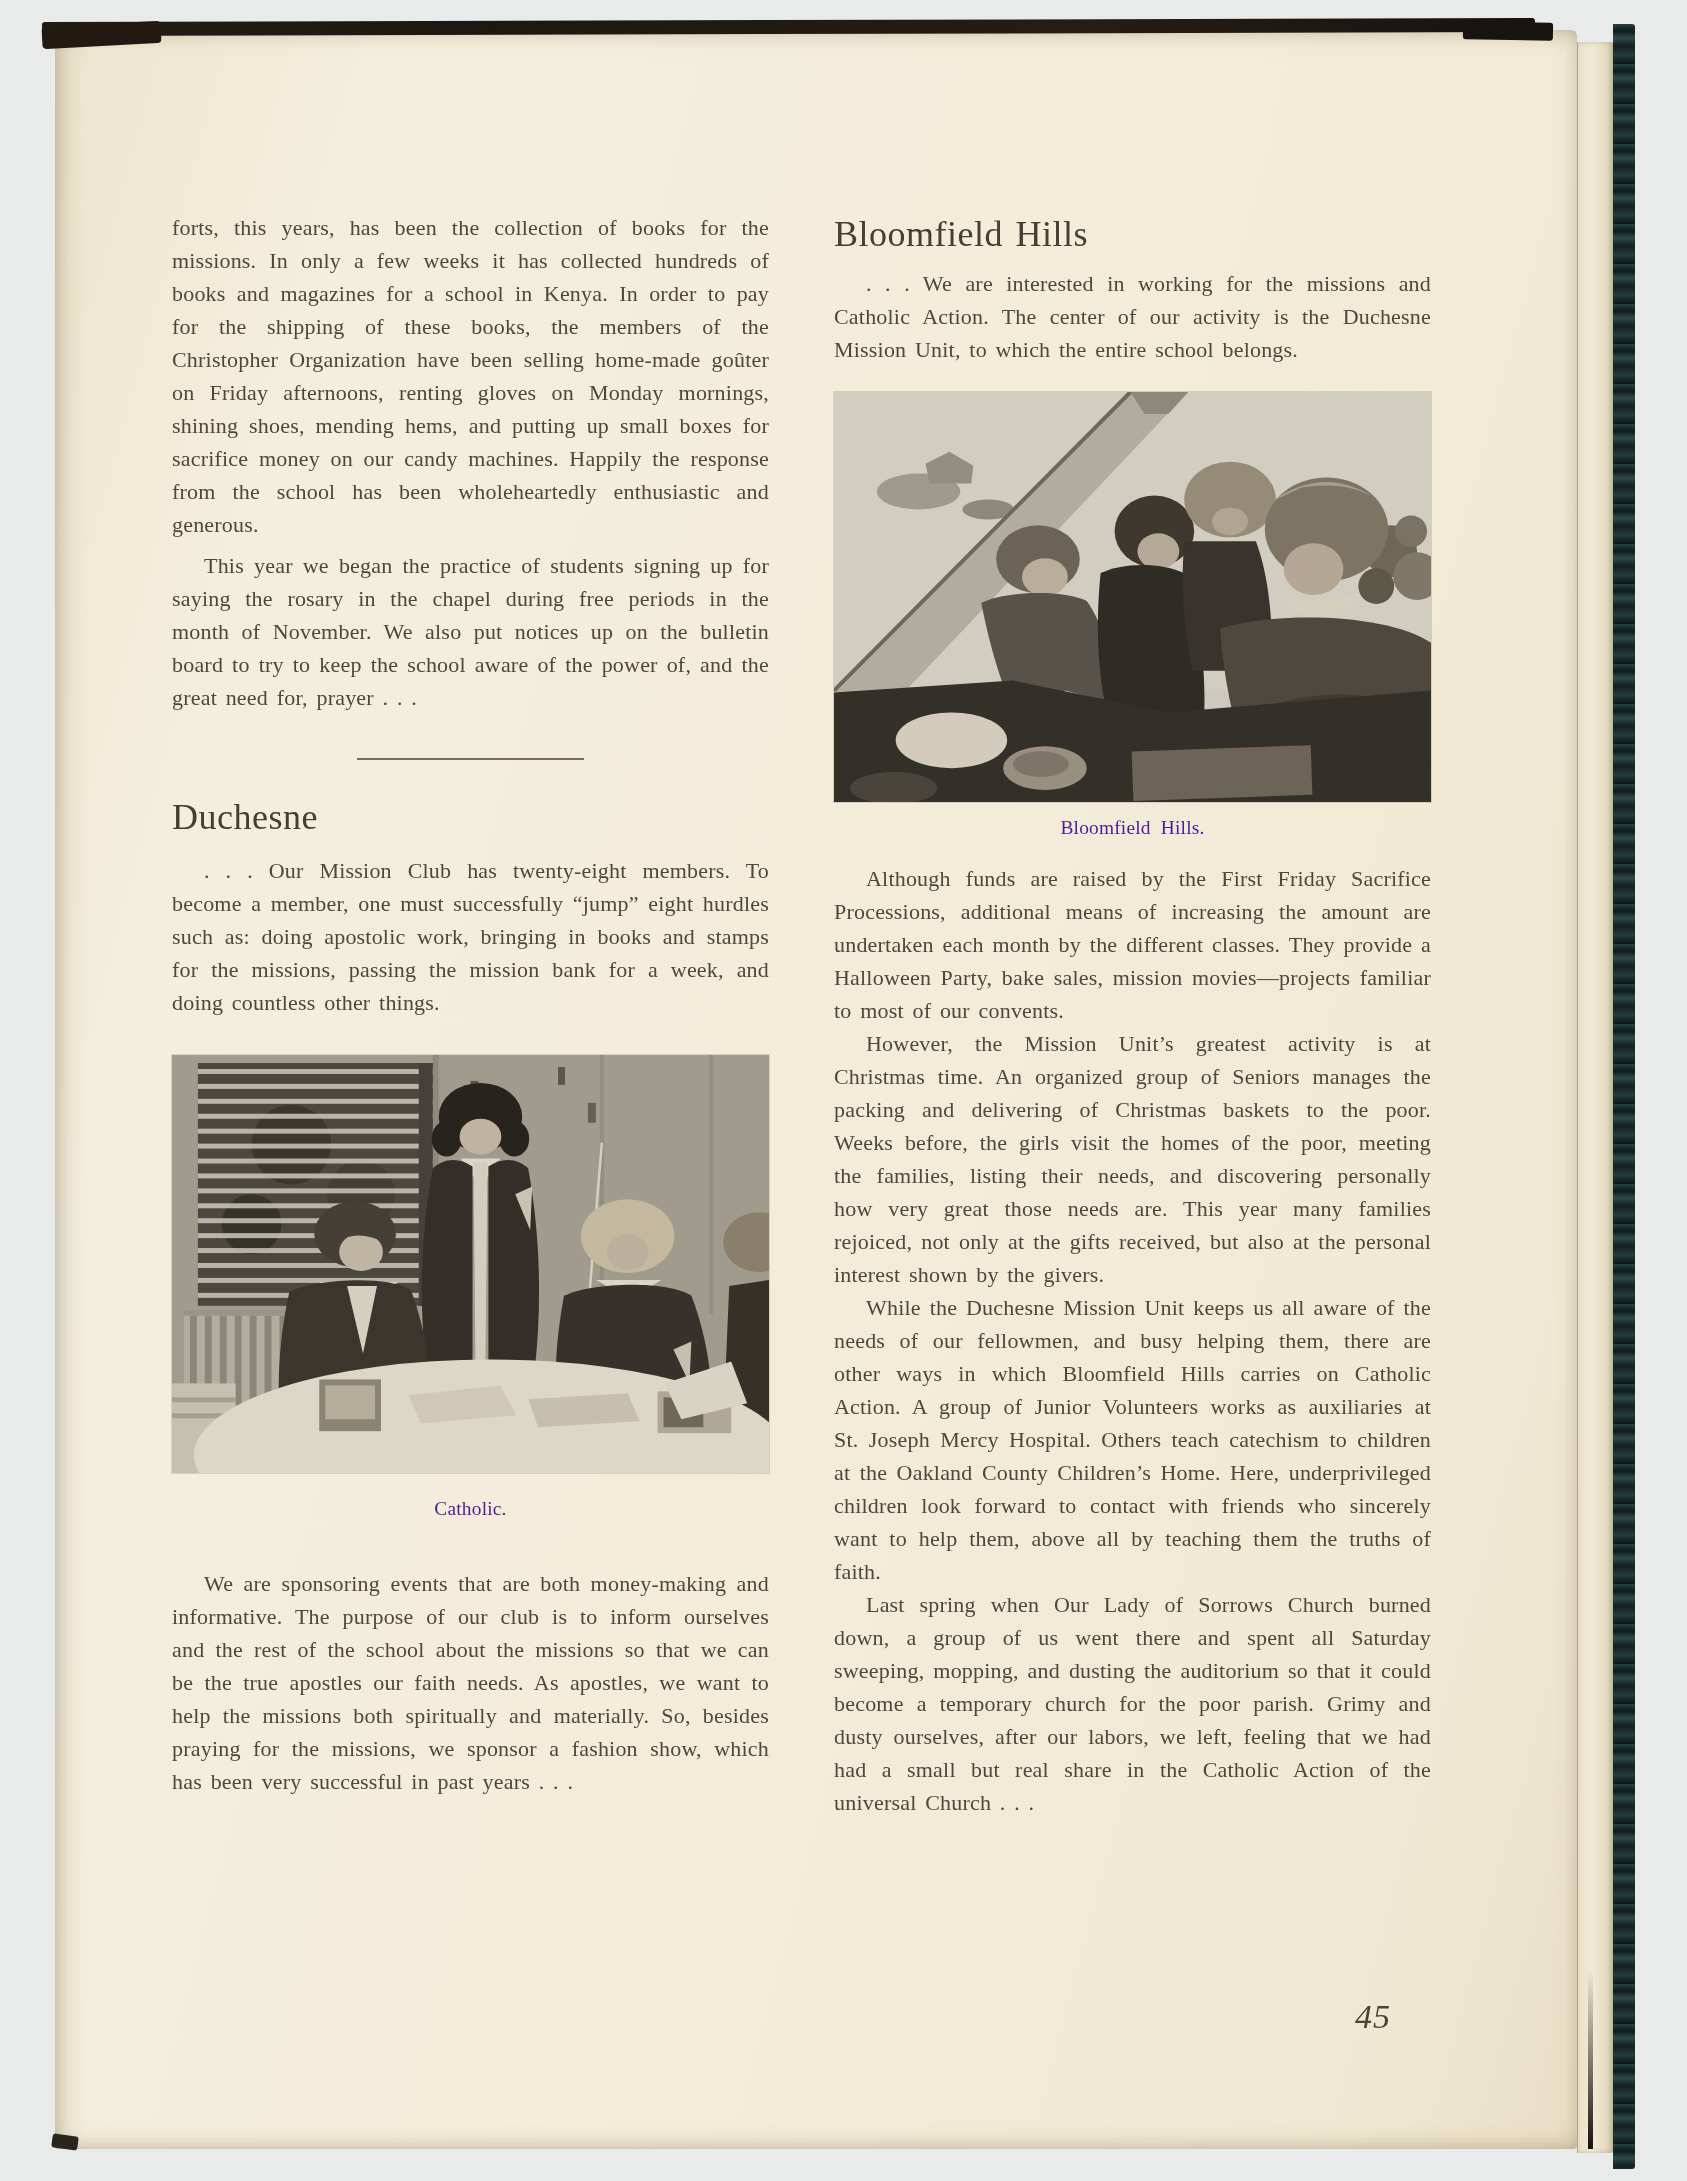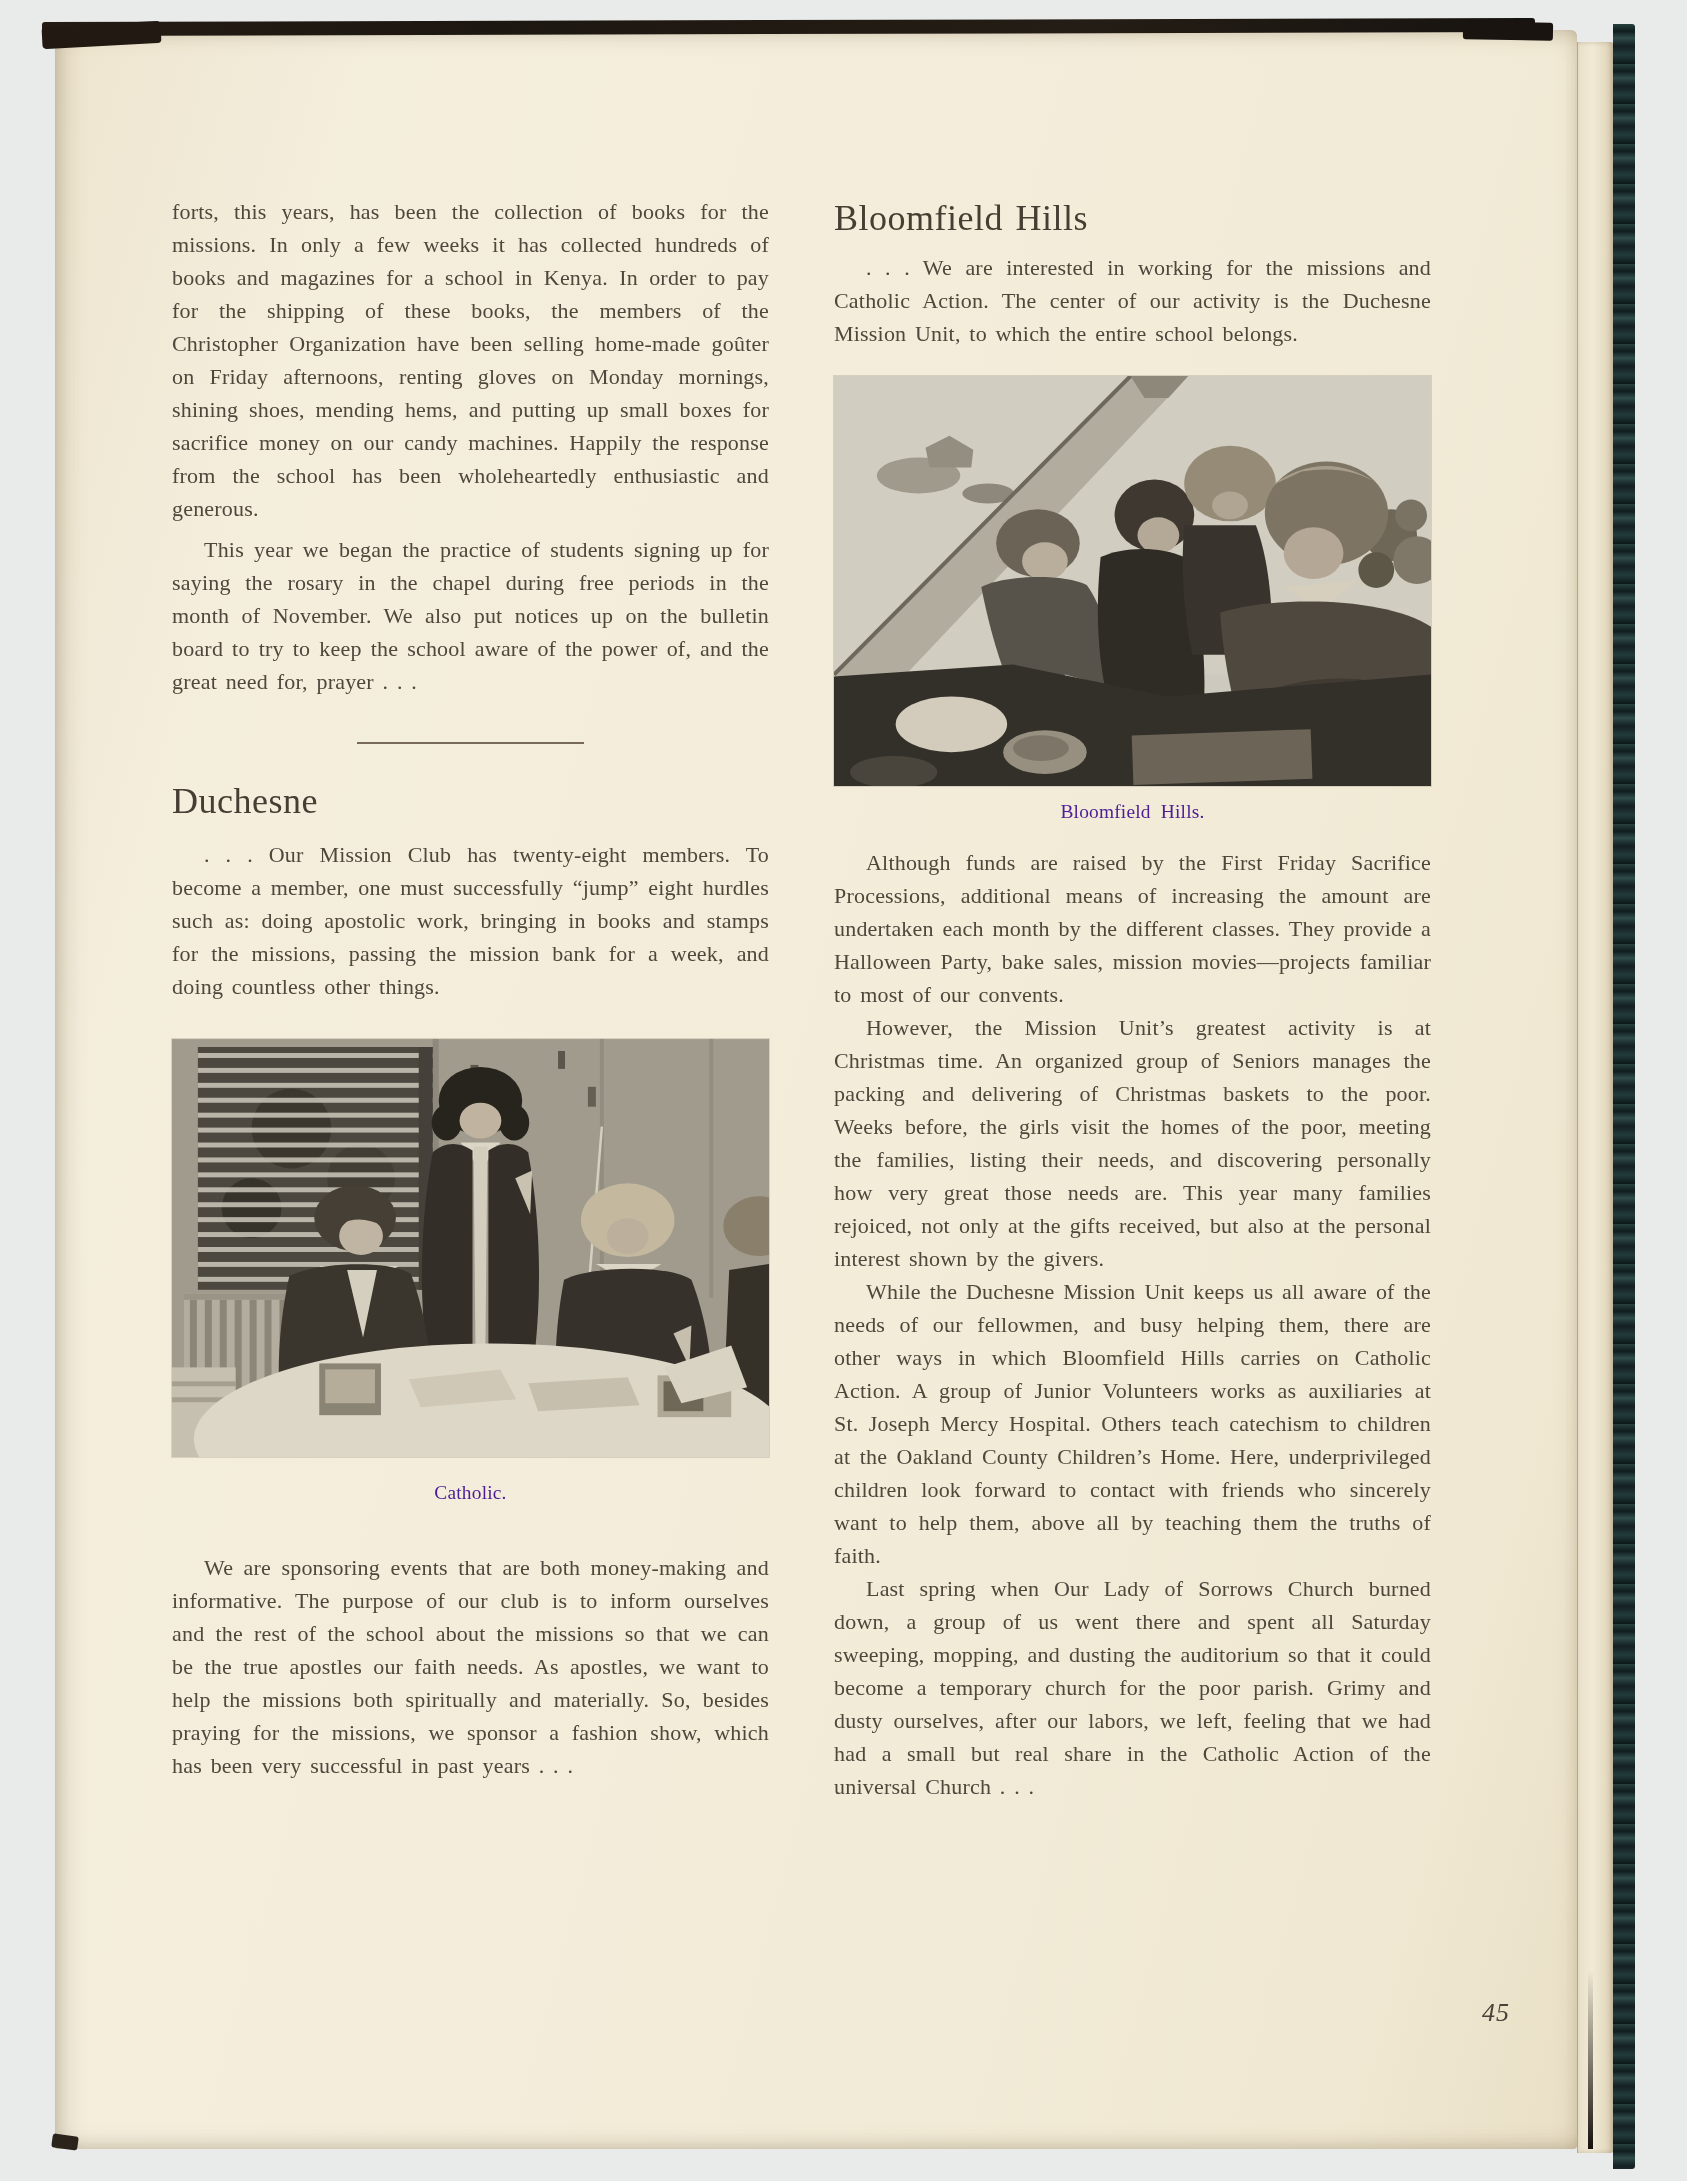--- a/index.html
+++ b/index.html
@@ -49,21 +49,21 @@
     background:#2a241c; transform:rotate(8deg); border-radius:3px;
   }
   .corner-mark-br {
     position:absolute; left:1588px; top:1970px; width:5px; height:179px;
     background:linear-gradient(180deg,rgba(20,16,12,0),#17120d);
   }
   
   .col {
     position:absolute; width:597px; color:#4f463c;
     font-size:22px; line-height:33px; text-align:justify;
-    word-spacing:3px; letter-spacing:0.2px;
+    word-spacing:3px; letter-spacing:0.2px;margin-top:16px;
   }
   .col-left  { left:172px; top:195px; }
   .col-right { left:834px; top:195px; }
   .col p { margin:0; }
   p.indent { text-indent:32px; }
   .spacer-sm { margin-top:8px !important; }
   .section-heading {
     font-size:36px; line-height:46px; font-weight:400; letter-spacing:0.5px;
     color:#463d33; margin:0; text-align:left;
   }
@@ -76,22 +76,22 @@
   .photo-frame { display:block; margin:36px 0 0 0; width:597px; box-shadow:0 0 0 1px rgba(60,50,35,.15); }
   .photo-frame svg { display:block; }
   .photo-frame-right { margin-top:26px; }
   .caption {
     text-align:center; font-size:19.4px; line-height:24px;
     margin-top:24px; word-spacing:5px; color:#4c1d95;
   }
   .caption-right { margin:14px 0 22px; }
   .closing { margin-top:46px !important; }
   .page-number {
-    position:absolute; left:1482px; top:1998px;
-    font-size:26px; font-style:italic; color:#4a4138; letter-spacing:1px;
+    position:absolute; left:1355px; top:1998px;
+    font-size:34px; font-style:italic; color:#4a4138; letter-spacing:1px;
   }
 </style>
 </head>
 <body>
 
 <div id="stage">
 
   <div class="page"></div>
   <div class="top-band"></div>
   <div class="top-band-left-wedge"></div>

